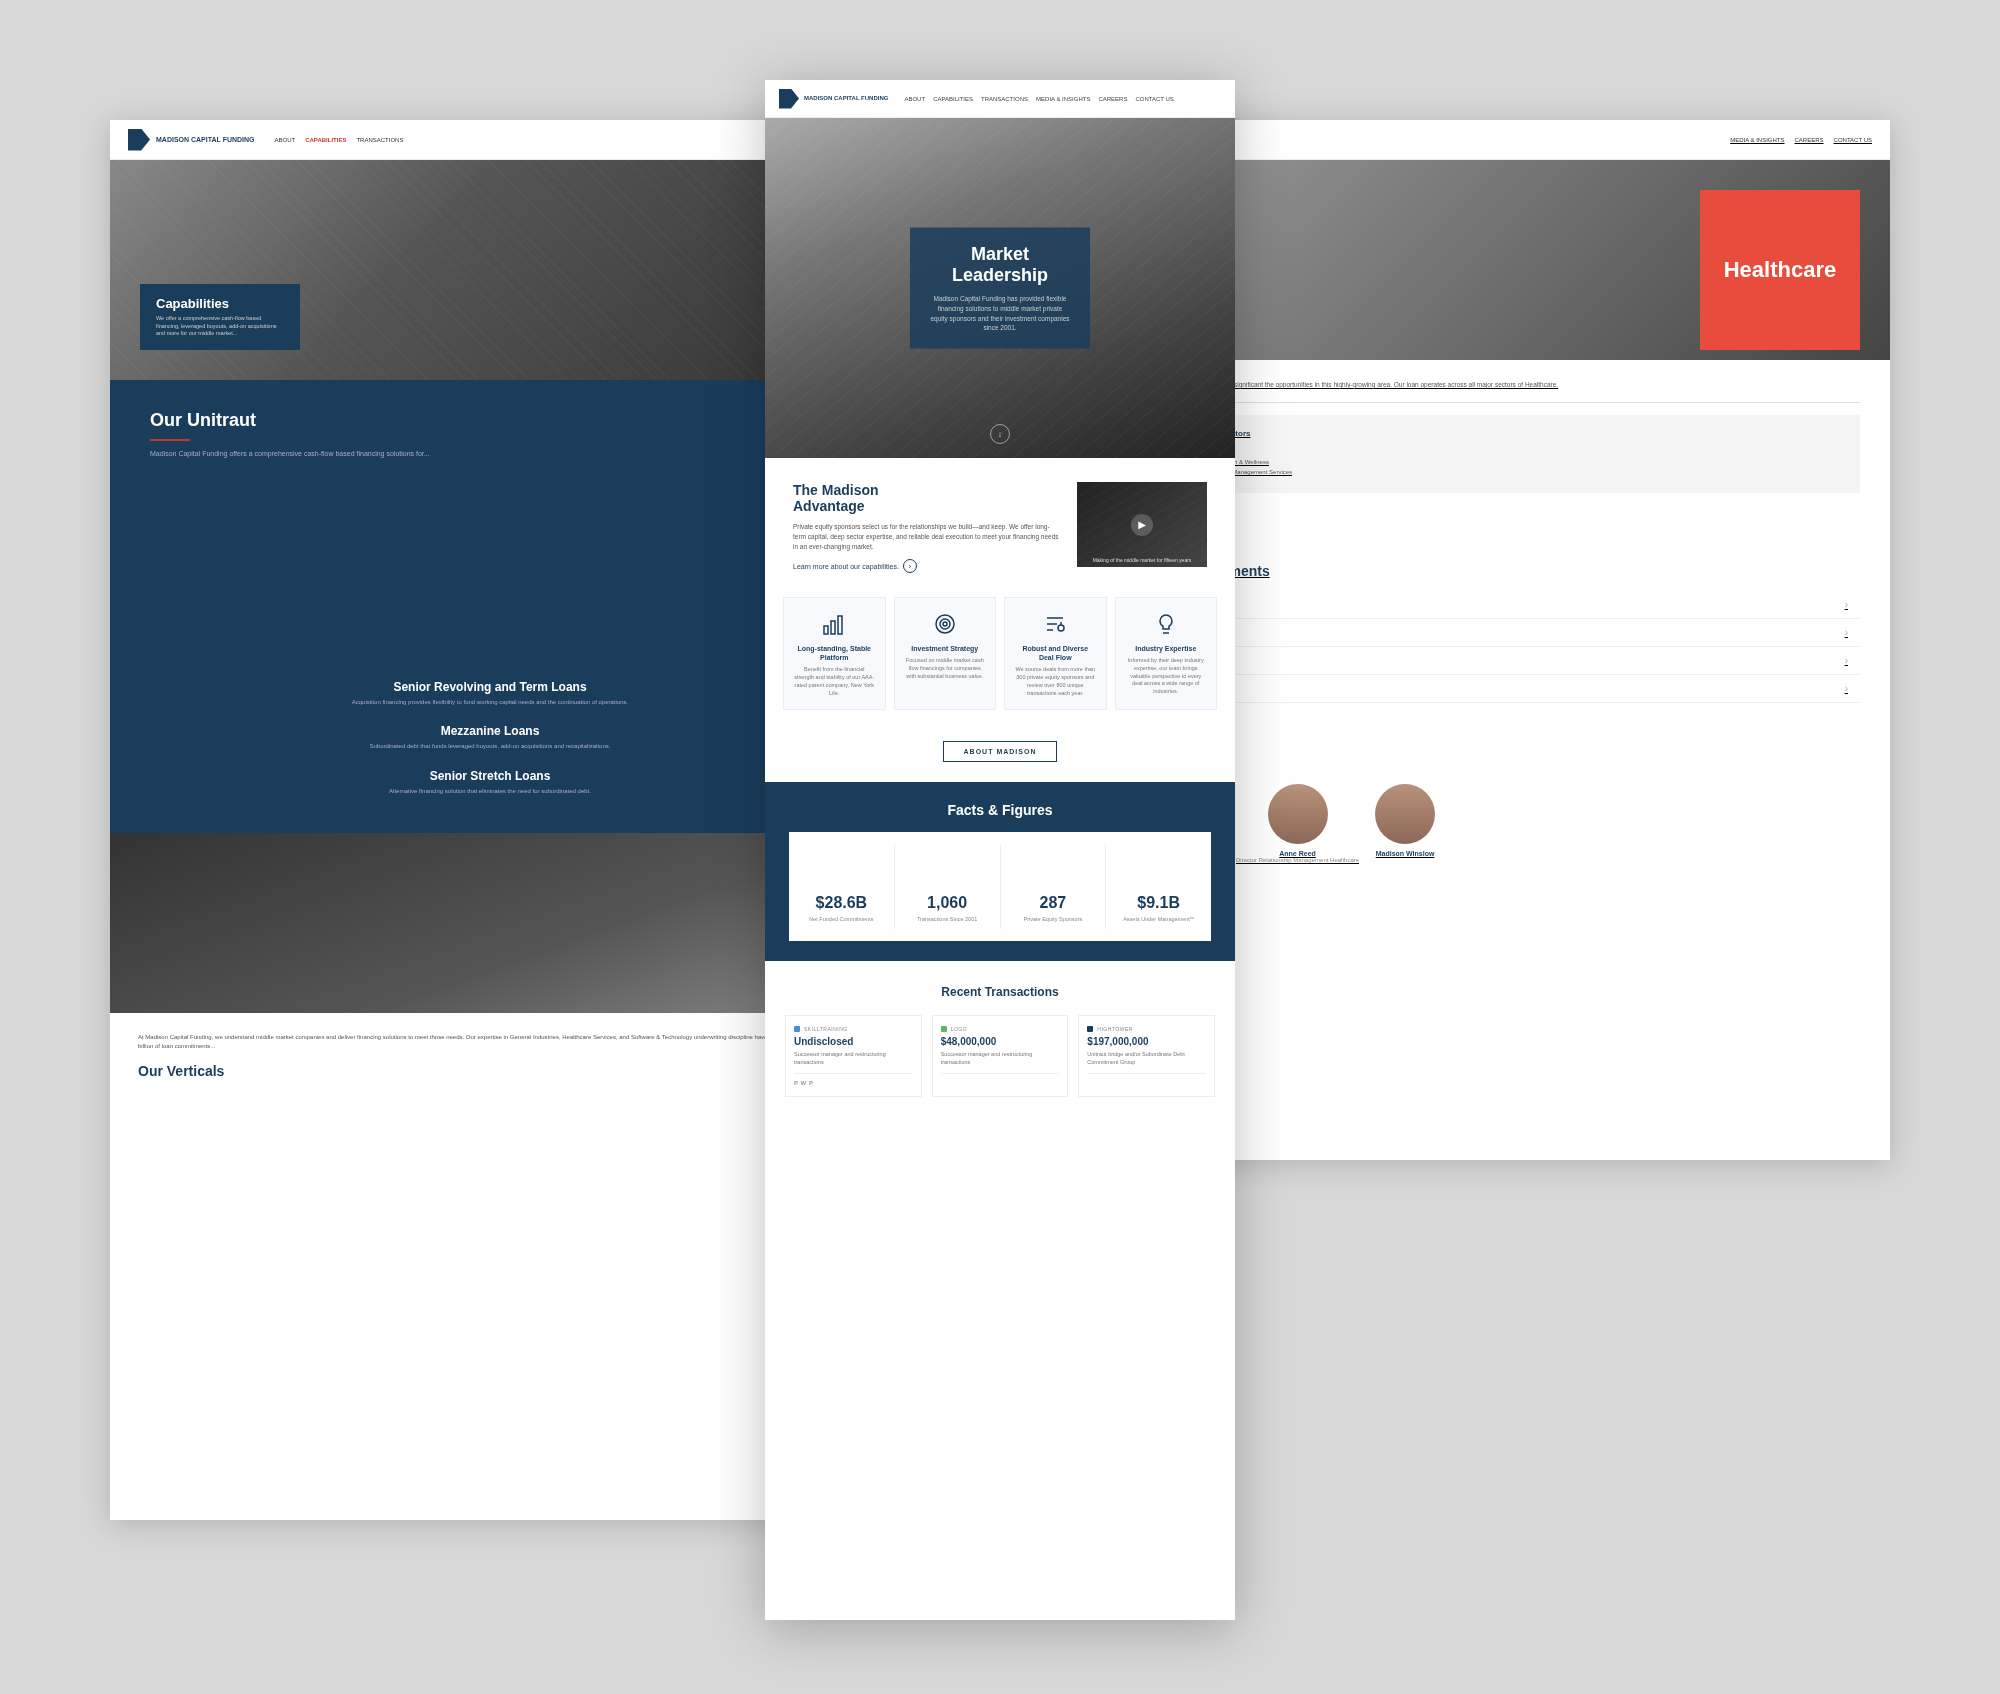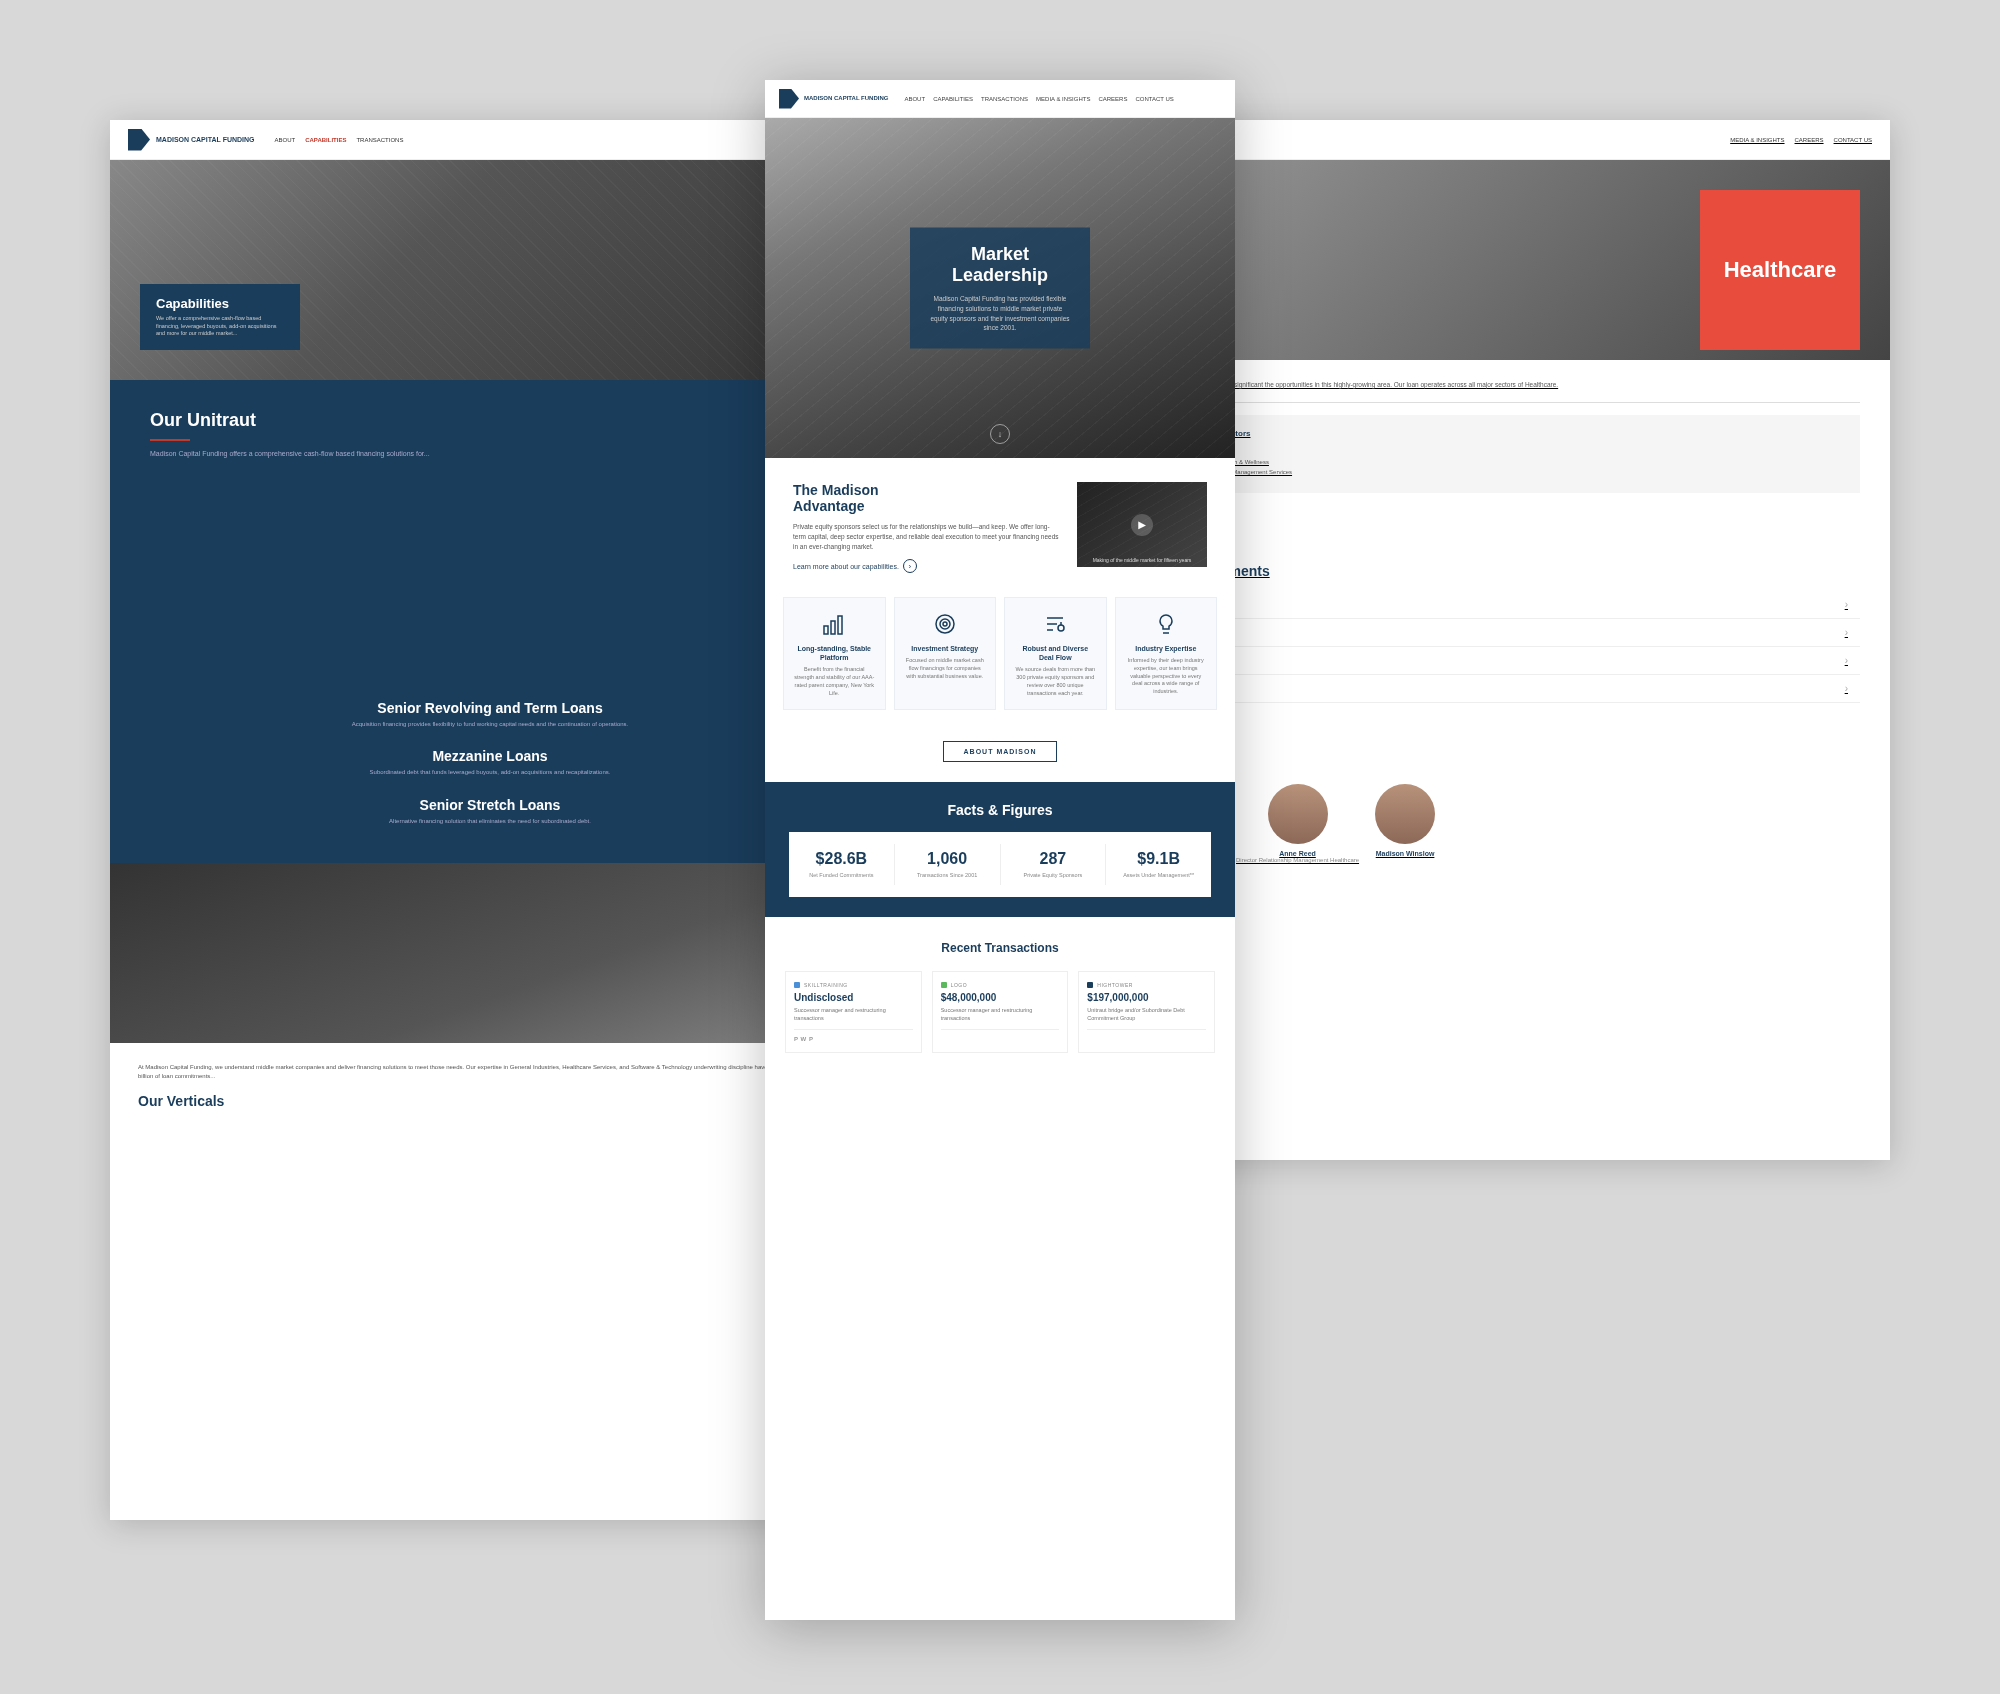--- a/index.html
+++ b/index.html
@@ -92,21 +92,21 @@
       padding: 30px 40px;
       color: #fff;
       height: 280px;
     }
     .page-back .section-dark h2 { font-size: 18px; font-weight: bold; margin-bottom: 8px; color: #fff; }
     .page-back .section-dark p { font-size: 7px; color: #aac; line-height: 1.5; margin-bottom: 6px; }
     .page-back .divider-red { width: 40px; height: 2px; background: #c0392b; margin: 8px 0; }
 
     .page-back .loan-items { padding: 20px 40px; background: #1a3d5c; }
     .page-back .loan-item { margin-bottom: 18px; text-align: center; }
-    .page-back .loan-item h3 { font-size: 14px; color: #fff; font-weight: bold; margin-bottom: 4px; margin-top: 20px; }
+    .page-back .loan-item h3 { font-size: 12px; color: #fff; font-weight: bold; margin-bottom: 4px; }
     .page-back .loan-item p { font-size: 6px; color: #aac; line-height: 1.4; }
 
     .page-back .bottom-image {
       width: 100%;
       height: 180px;
       background: linear-gradient(160deg, #333 0%, #555 60%, #888 100%);
       position: relative;
       overflow: hidden;
     }
     .page-back .bottom-text {
@@ -508,20 +508,21 @@
       text-align: center;
       border-right: 1px solid #eee;
       padding: 6px 10px;
     }
     .page-front .fact-item:last-child { border-right: none; }
     .page-front .fact-item .big-num {
       font-size: 16px;
       font-weight: bold;
       color: #1a3d5c;
       margin-bottom: 4px;
+      margin-top: 44px;
     }
     .page-front .fact-item .label {
       font-size: 5.5px;
       color: #888;
       line-height: 1.3;
     }
 
     .page-front .transactions-section {
       background: #fff;
       padding: 24px 20px;

